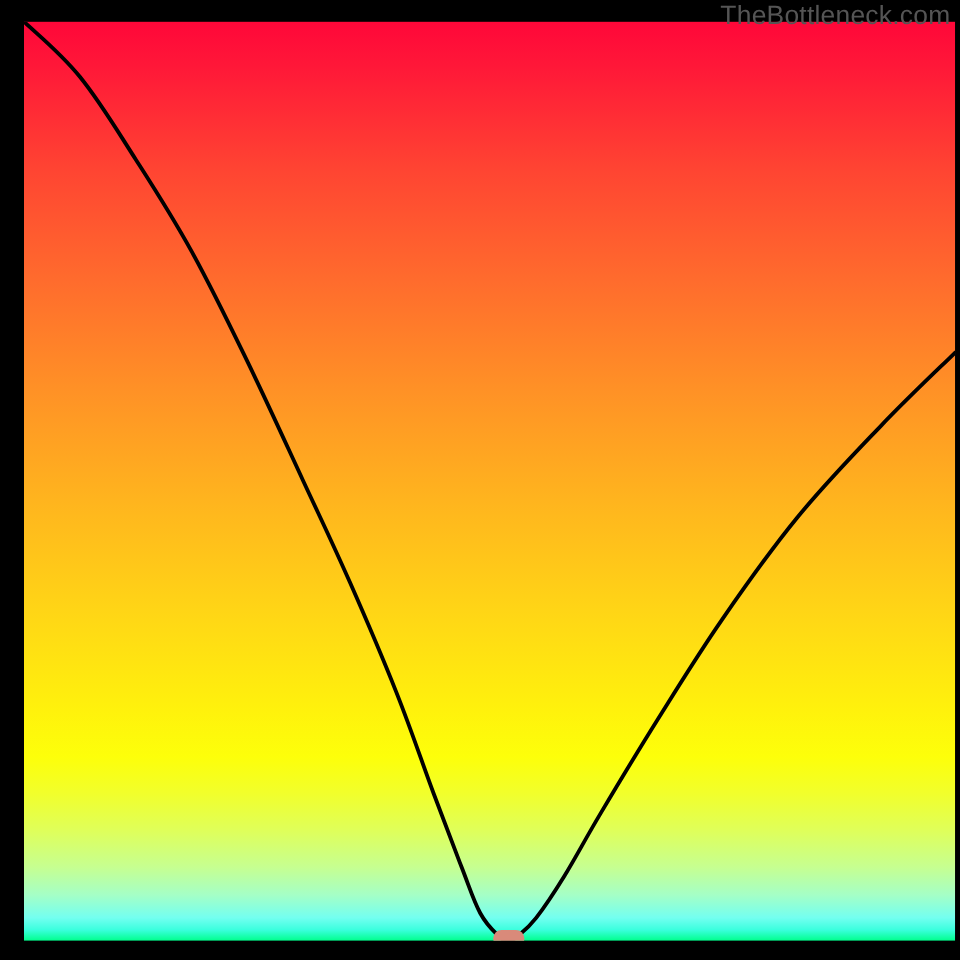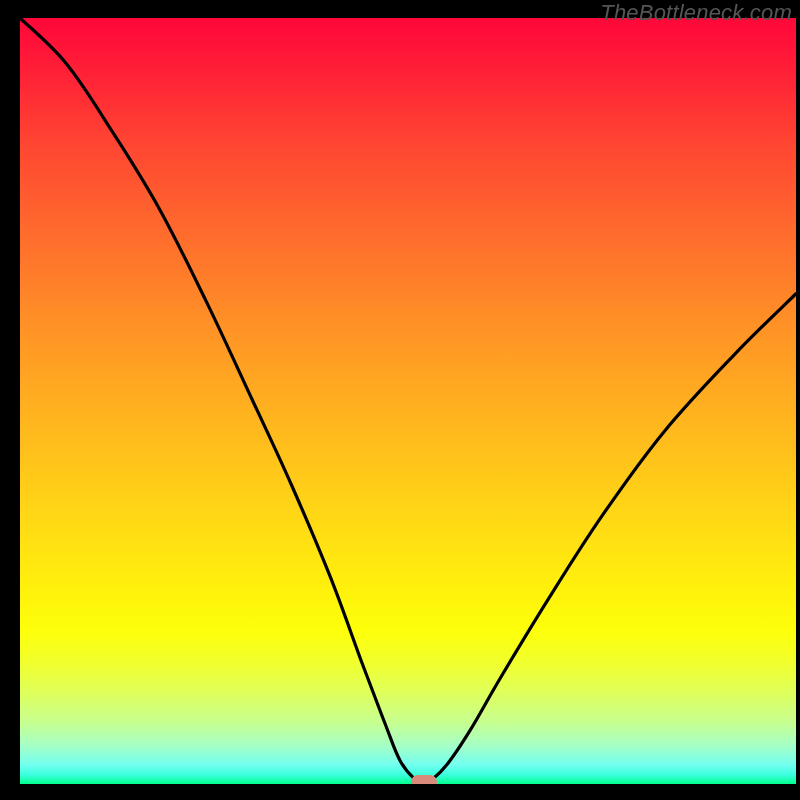--- a/index.html
+++ b/index.html
@@ -47,21 +47,20 @@
     );
   }
   .watermark {
     position: absolute;
     top: 0px;
     right: 8px;
     color: #555;
     font-size: 22px;
     font-weight: 500;
     letter-spacing: 0.2px;
-    font-style: italic;
   }
   svg.curve {
     position: absolute;
     inset: 0;
     width: 100%;
     height: 100%;
   }
   .marker {
     position: absolute;
     width: 26px;

